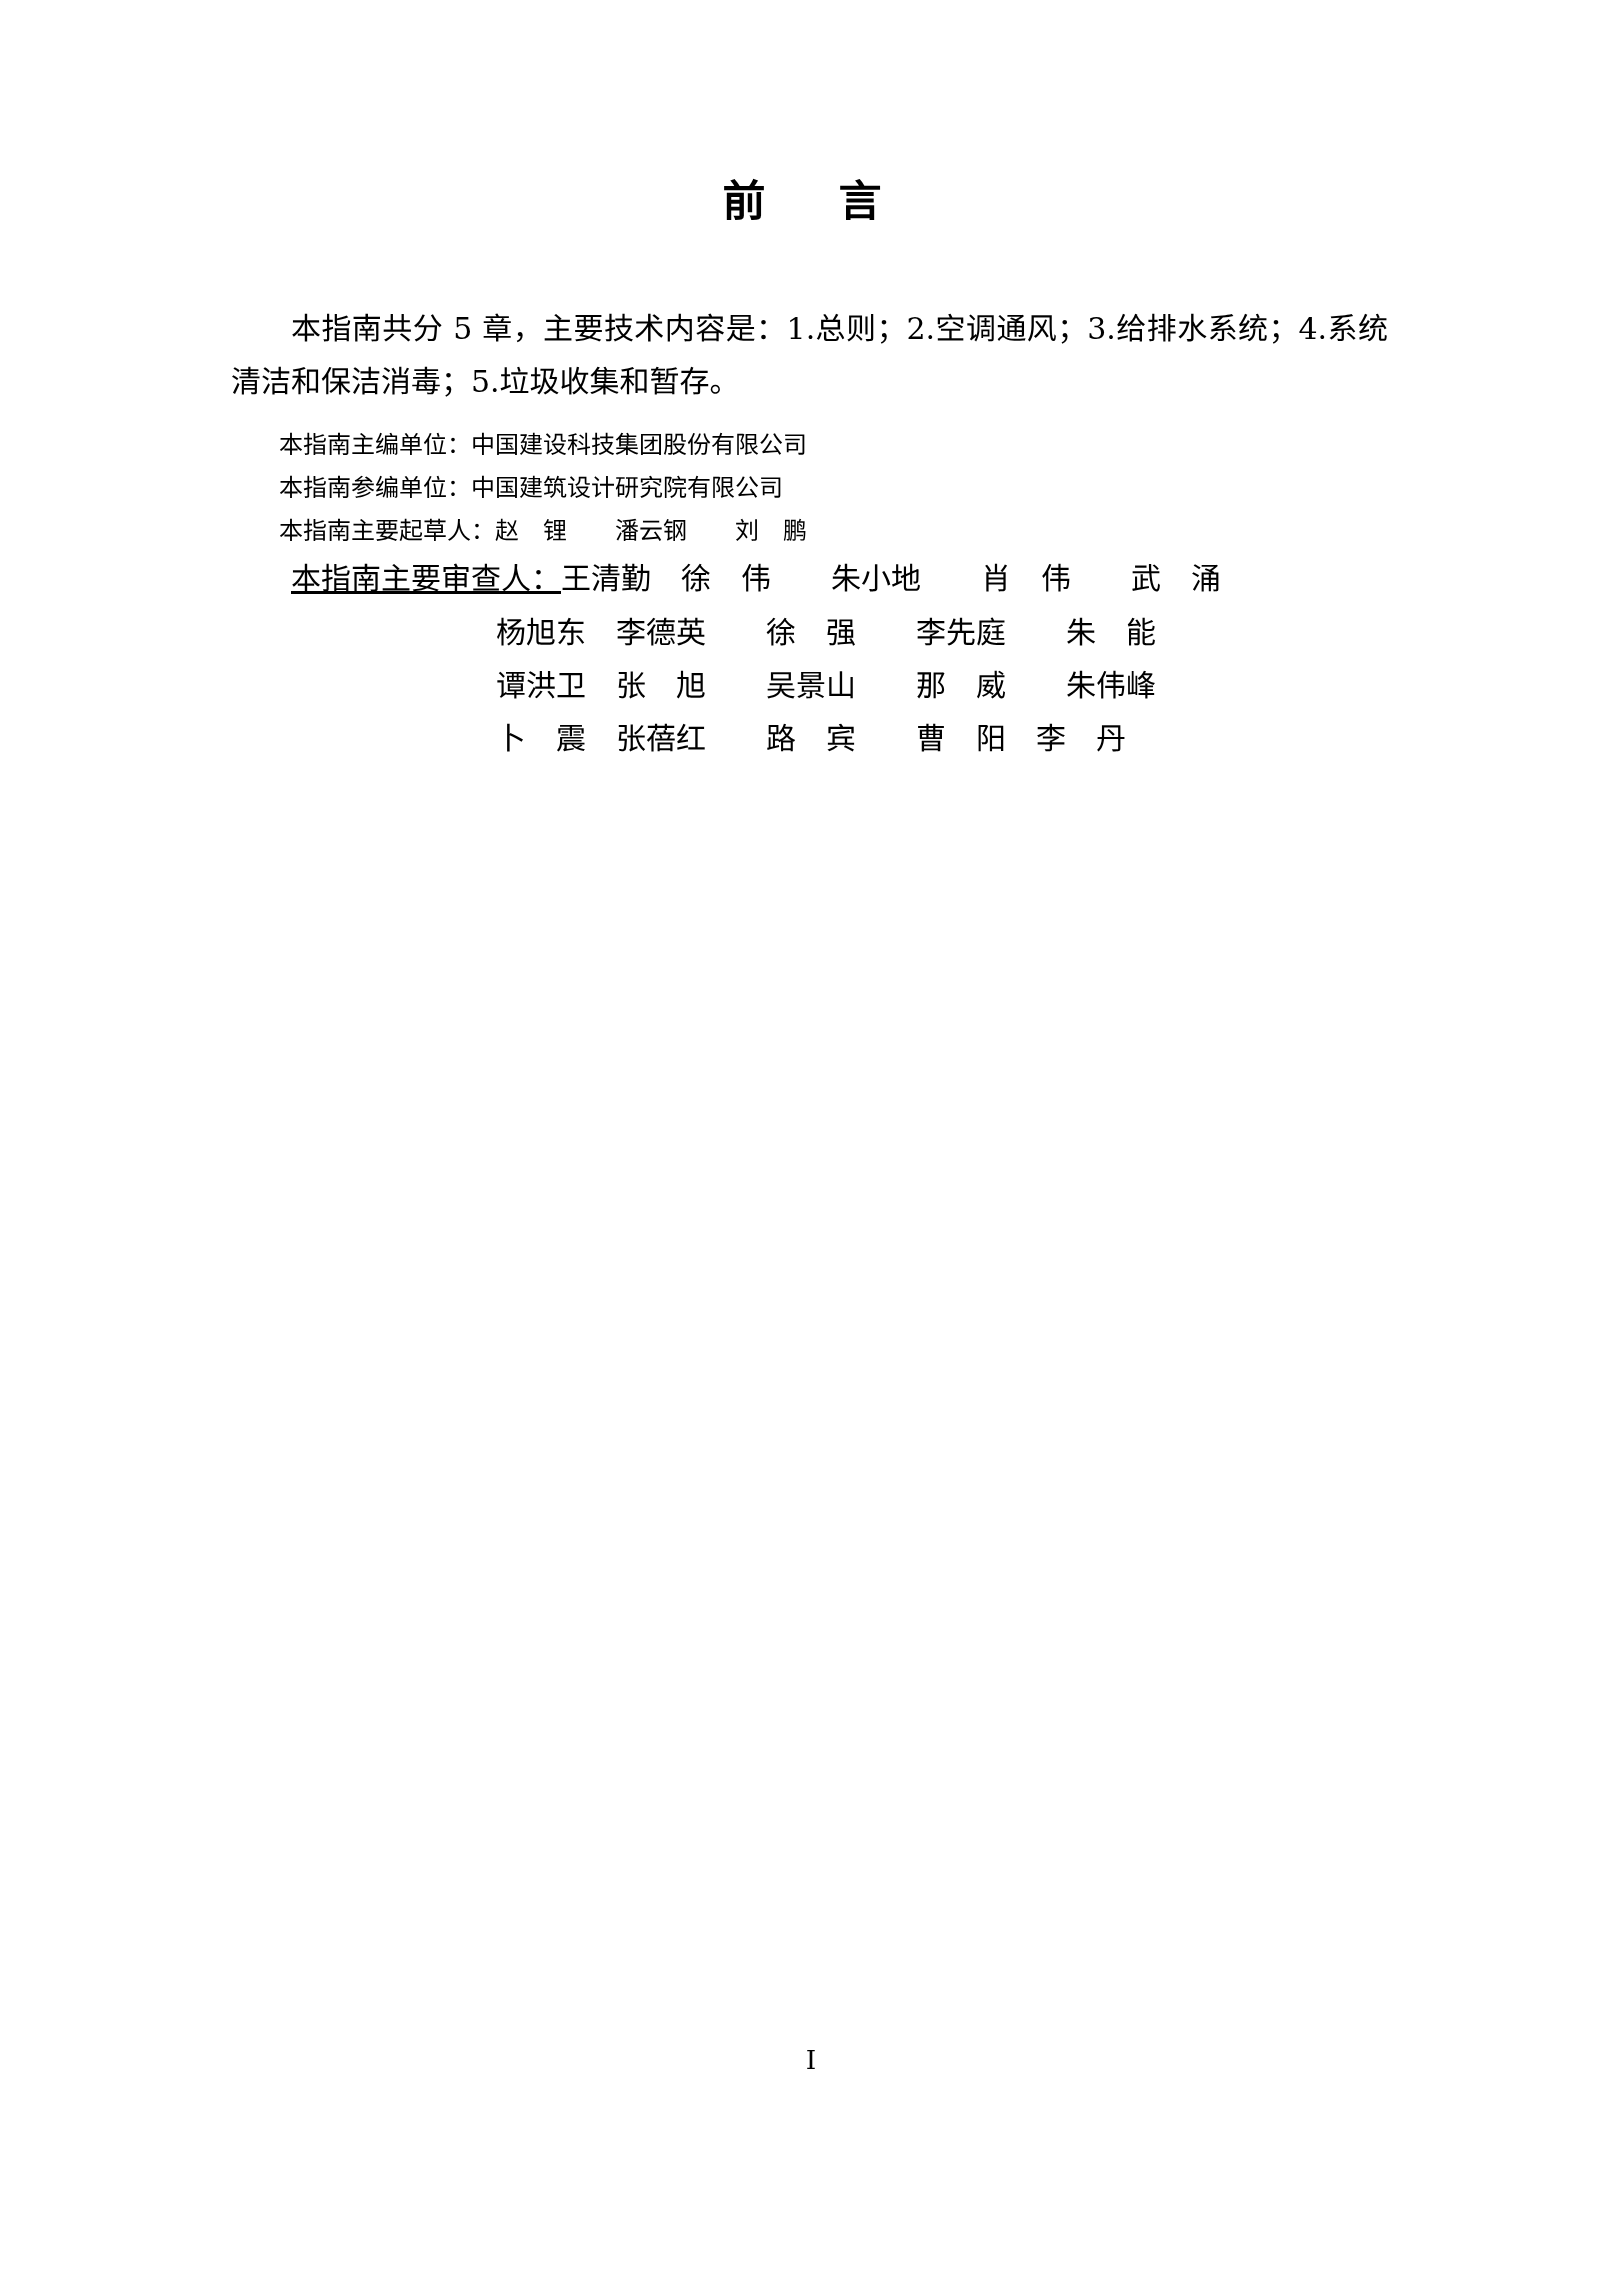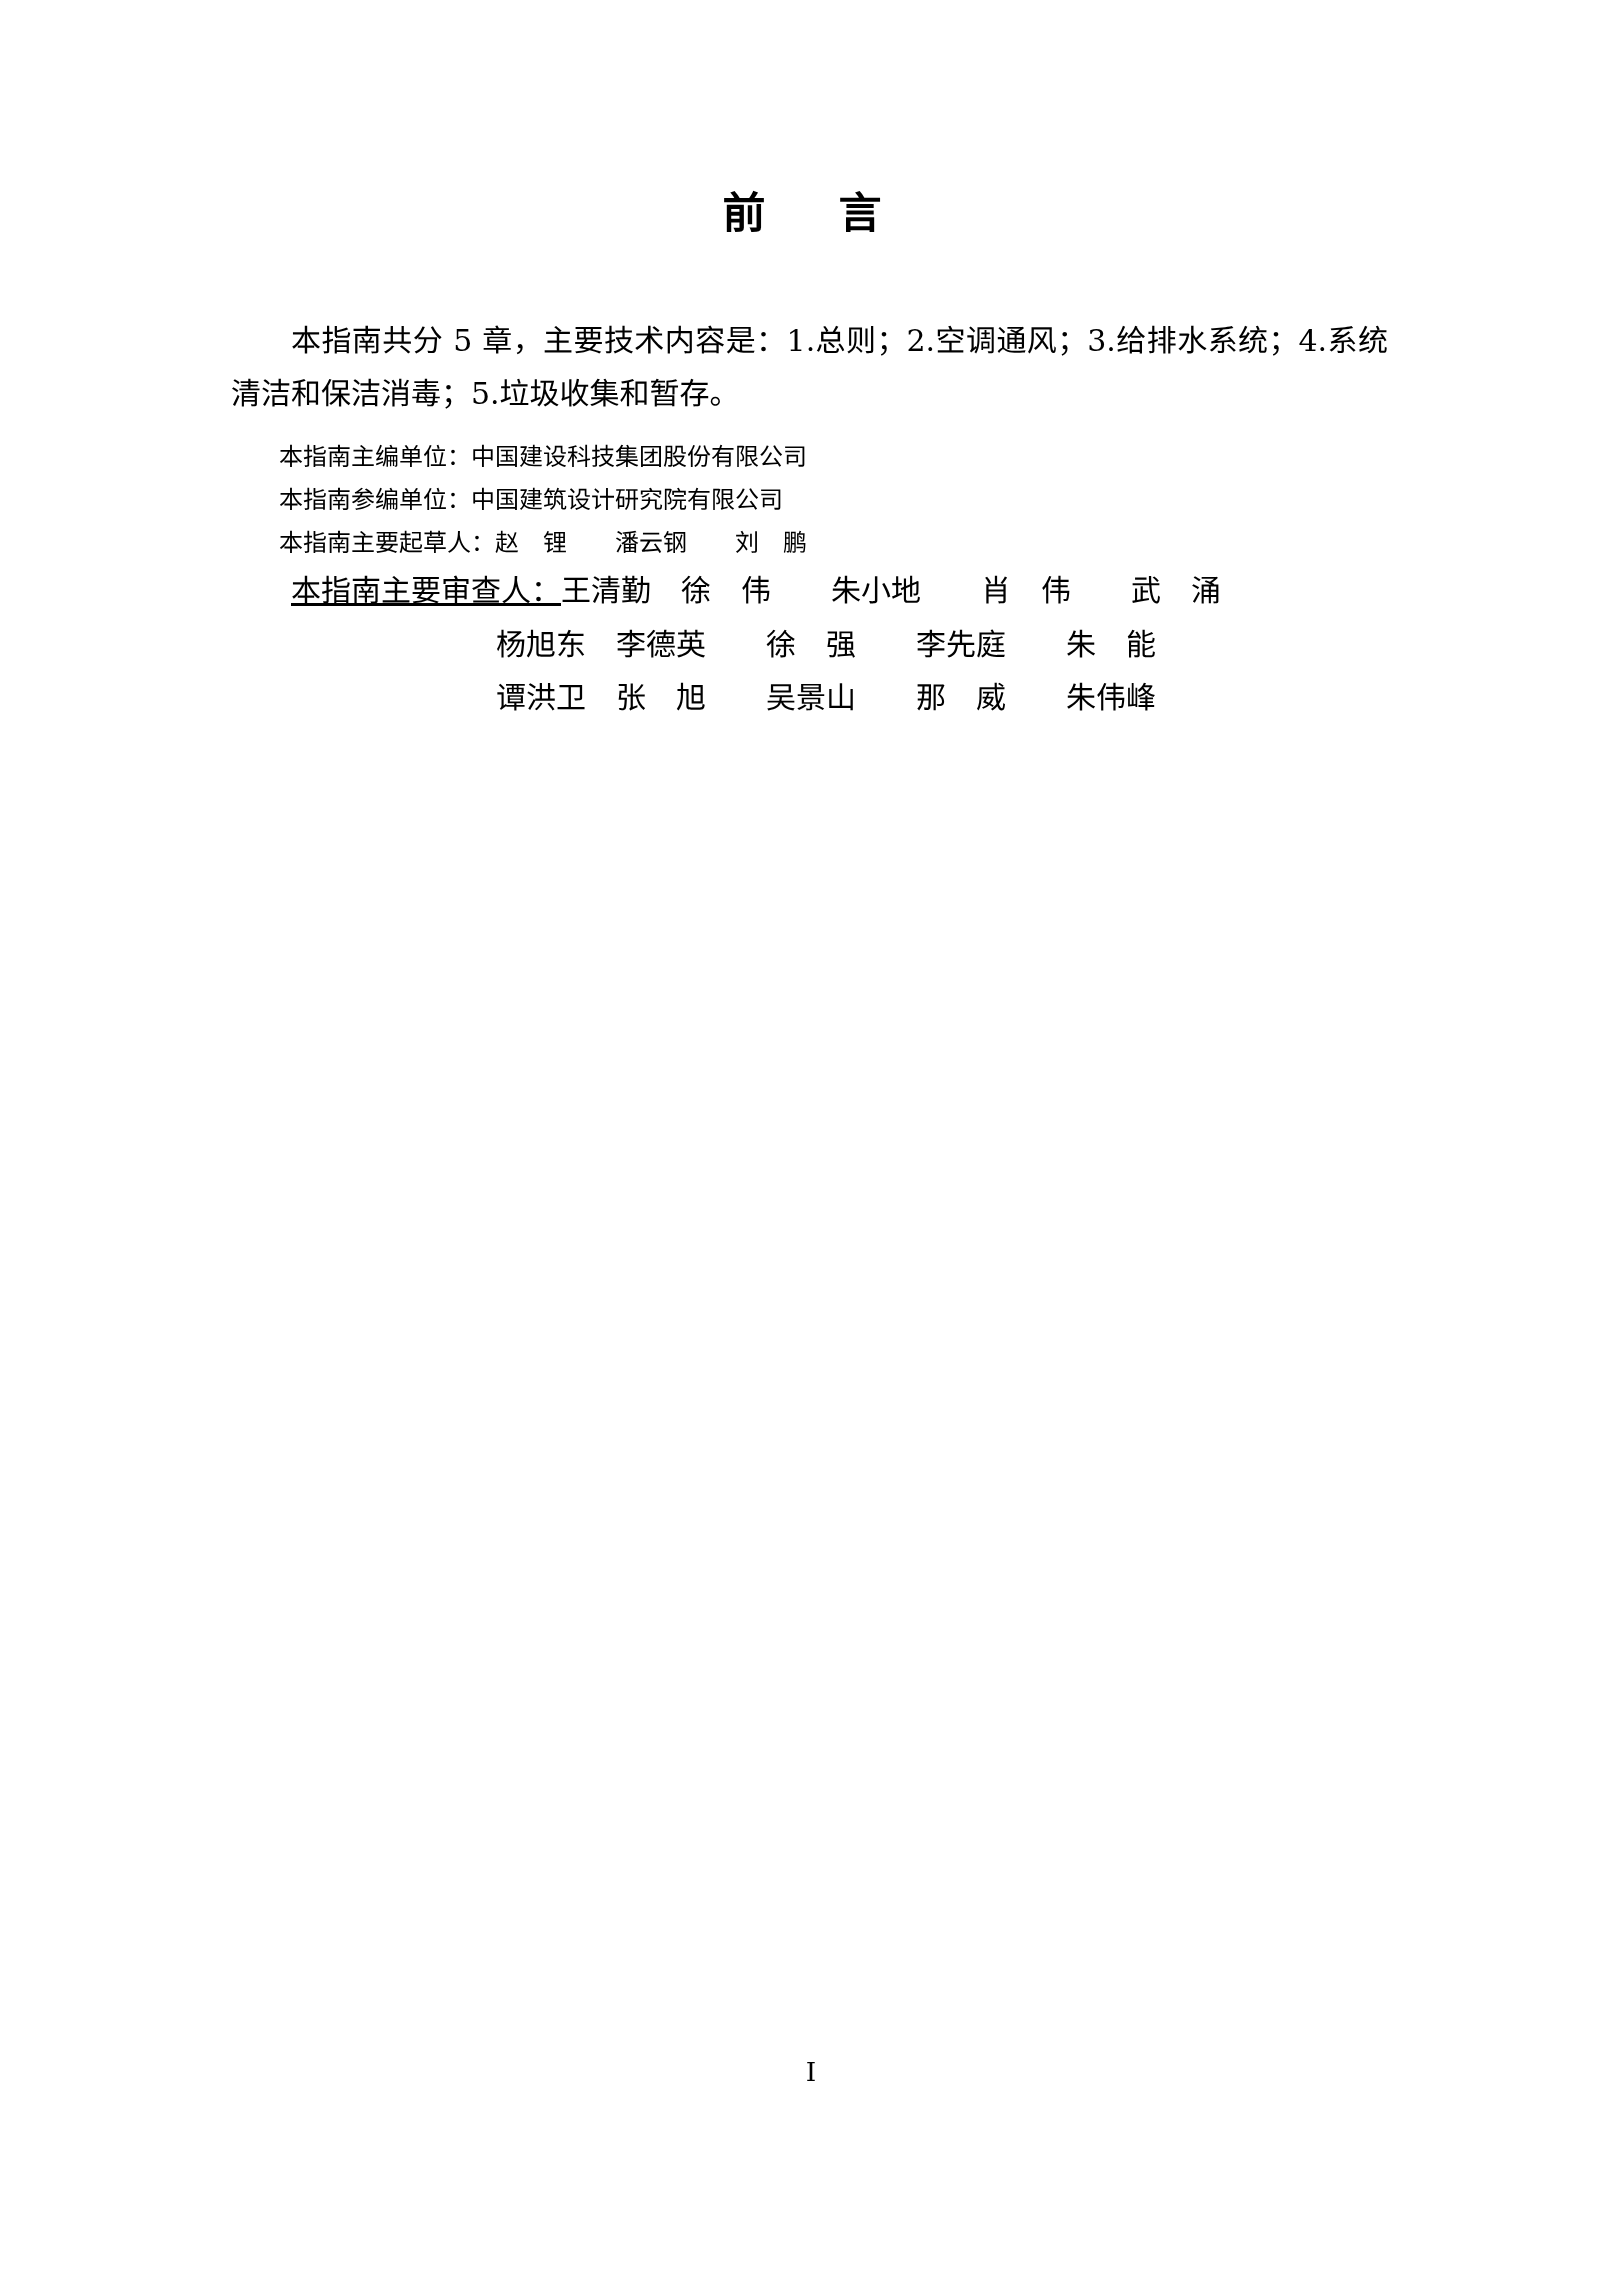--- a/index.html
+++ b/index.html
@@ -4,21 +4,21 @@
 <style>
   html, body {
     margin: 0;
     padding: 0;
     background: #ffffff;
   }
   .page {
     position: relative;
     width: 1622px;
     height: 2175px;
-    margin: 12px auto;
+    margin: 0 auto;
     background: #ffffff;
     font-family: "DejaVu Serif", "Liberation Serif", serif;
     color: #000000;
     box-sizing: border-box;
   }
   .content {
     position: absolute;
     left: 231px;
     top: 176px;
     width: 1157px;
@@ -94,19 +94,20 @@
     <div class="spacer-sm"></div>
 
     <p class="credit-line">本指南主编单位：中国建设科技集团股份有限公司</p>
     <p class="credit-line">本指南参编单位：中国建筑设计研究院有限公司</p>
     <p class="credit-line">本指南主要起草人：赵　锂　　潘云钢　　刘　鹏</p>
 
     <div class="reviewer-block">
       <p class="reviewer-row first-reviewer"><span class="lead">本指南主要审查人：</span><span>王清勤　徐　伟　　朱小地　　肖　伟　　武　涌</span></p>
       <p class="reviewer-row"><span class="indent-pad"></span><span>杨旭东　李德英　　徐　强　　李先庭　　朱　能</span></p>
       <p class="reviewer-row"><span class="indent-pad"></span><span>谭洪卫　张　旭　　吴景山　　那　威　　朱伟峰</span></p>
+      <p class="reviewer-row"><span class="indent-pad"></span><span>卜　震　张蓓红　　路　宾　　曹　阳　李　丹</span></p>
     </div>
 
   </div>
 
   <div class="page-number">I</div>
 </div>
 
 
 </body></html>

